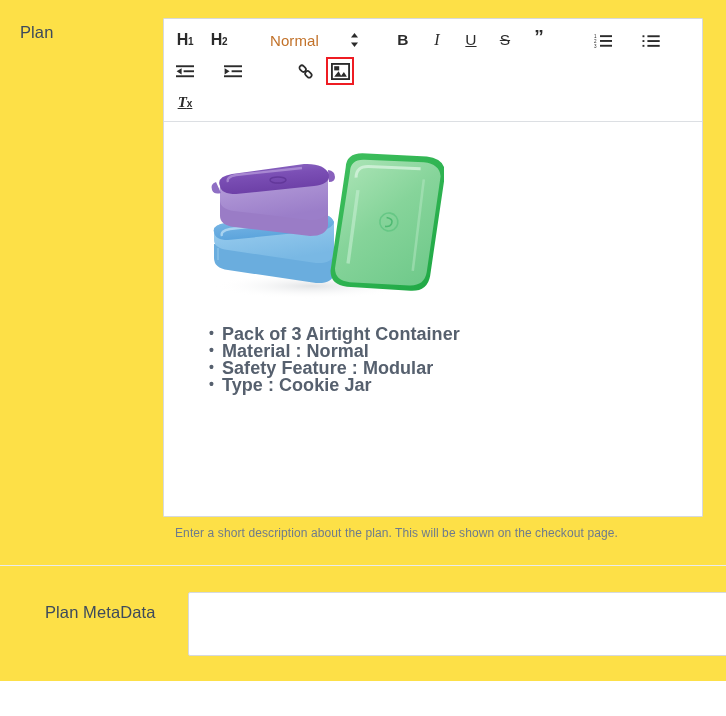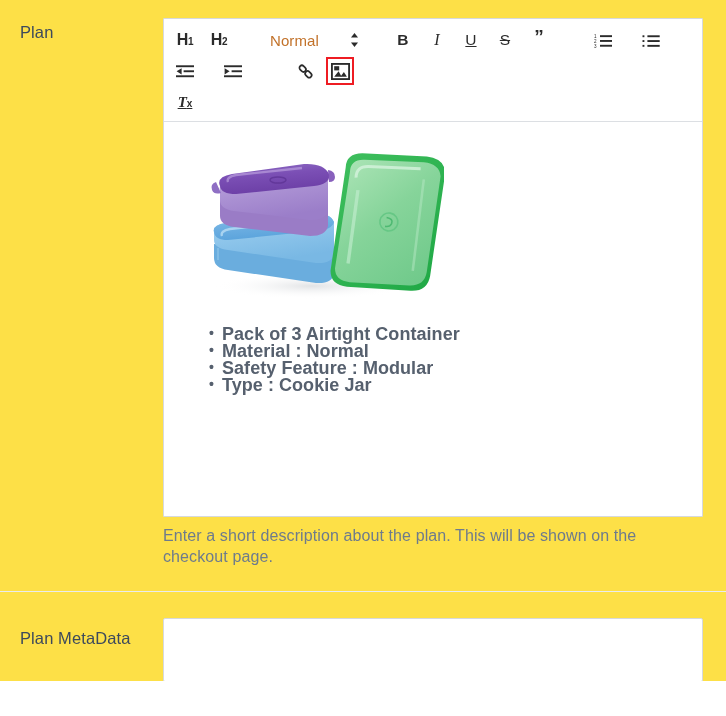--- a/index.html
+++ b/index.html
@@ -191,37 +191,38 @@
     position: absolute;
     left: -13px;
     top: -1px;
     font-size: 14px;
     color: #56606e;
   }
 
   .help-text {
     margin-top: 9px;
     color: #6e7b8c;
-    font-size: 16px;
+    font-size: 12px;
     letter-spacing: .1px;
     line-height: 1.3;
+    margin-left: 12px;
   }
 
   
   .divider {
     height: 1px;
     background: #e9ebee;
     border: 0;
     margin: 0;
     width: 100%;
   }
 
   
   #row-metadata { padding-top: 26px; padding-bottom: 27px; }
-  #row-metadata .field-label { padding-top: 10px; }
+  #row-metadata .field-label { padding-top: 10px; margin-left: 25px; }
 
   .metadata-input {
     display: block;
     width: 540px;
     height: 64px;
     border: 1px solid #d6d9dd;
     border-radius: 2px;
     background: #fff;
     resize: none;
     outline: none;

